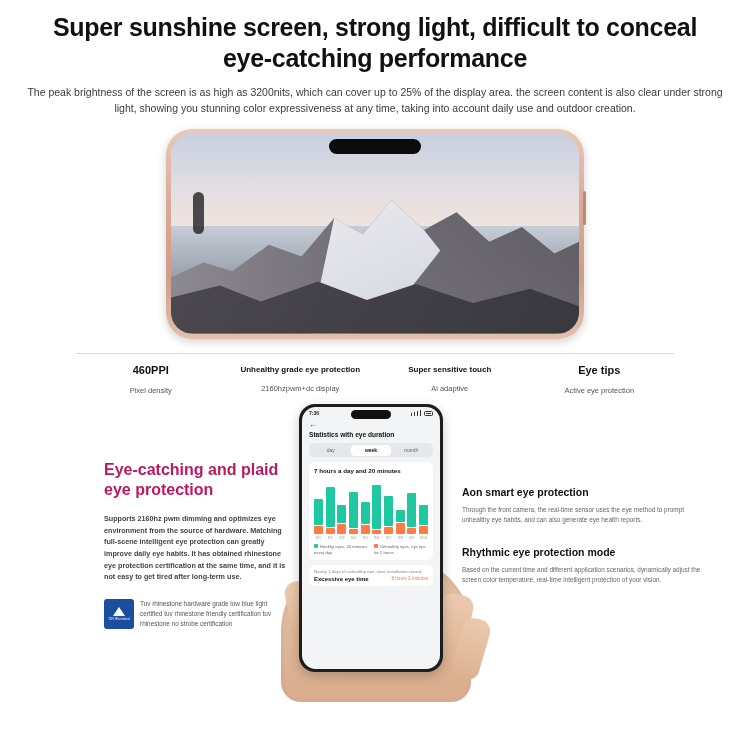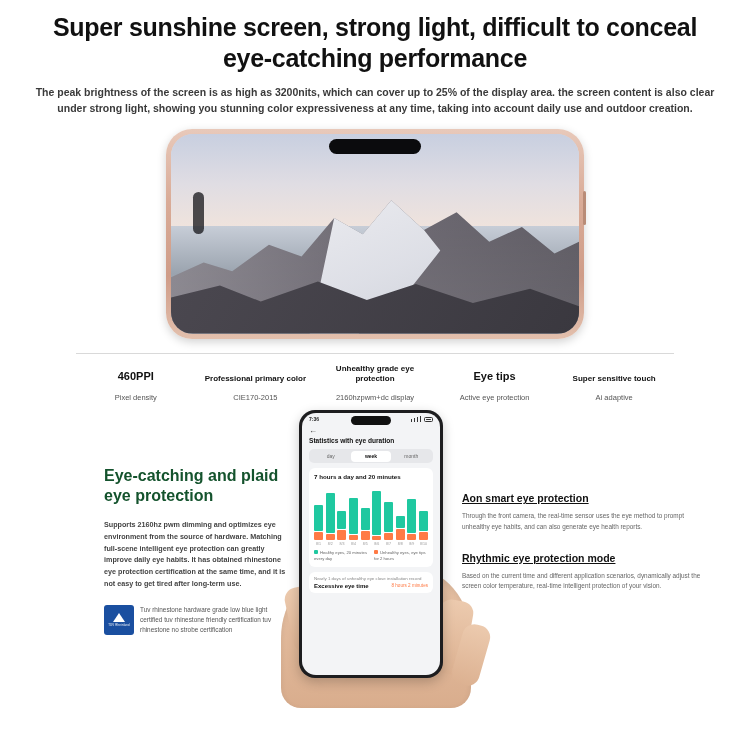--- a/index.html
+++ b/index.html
@@ -19,21 +19,21 @@
     font-weight: 700;
     line-height: 1.22;
     letter-spacing: -0.3px;
     padding: 12px 28px 0 28px;
     color: #111;
   }
   .hero-sub {
     text-align: center;
     font-size: 10.5px;
     line-height: 1.5;
-    font-weight: 700;
+    font-weight: 400;
     color: #3a3a3a;
     padding: 12px 26px 0 26px;
   }
 
   
   .phone-wrap {
     margin: 12px auto 0 auto;
     width: 418px;
     height: 210px;
     position: relative;
@@ -108,21 +108,21 @@
   }
   .hdr10-mark { display:flex; gap:1px; align-items:center; }
   .hdr10-mark i { width:4px; height:11px; display:block; }
   .b1{background:#1a1a1a}.b2{background:#e3001b}.b3{background:#f5a623}.b4{background:#43a047}
   .hdr10-text { font-size:12px; font-weight:700; }
   .hdr10-plus { font-size:8px; font-weight:700; background:#111; color:#fff; border-radius:50%; padding:1px 3px; }
 
   
   .spec-rule { width:598px; height:1px; background:#d9d9d9; margin:14px auto 0 auto; }
   .specs {
-    display:flex; justify-content:space-between; align-items:flex-end;
+    display:flex; justify-content:space-between; align-items:center;
     width:598px; margin:10px auto 0 auto;
   }
   .spec { text-align:center; flex:1 1 0; padding:0 3px; }
   .spec .t { font-size:11px; font-weight:700; color:#111; line-height:1.25; }
   .spec .t.small { font-size:8px; }
   .spec .d { font-size:7.5px; color:#555; margin-top:9px; line-height:1.3; }
 
   
   .lower { position:relative; width:750px; height:292px; margin-top:8px; }
 
@@ -187,41 +187,41 @@
   .sp-legend div { font-size:4.2px; color:#666; line-height:1.35; flex:1; }
   .sp-legend b { display:inline-block; width:4px; height:4px; border-radius:1px; margin-right:2px; }
   .sp-row { margin:5px 7px 0 7px; background:#fff; border-radius:6px; padding:4px 5px; }
   .sp-row .l1 { font-size:4.4px; color:#888; }
   .sp-row .l2 { font-size:6px; font-weight:700; color:#111; margin-top:2px; display:flex; justify-content:space-between; }
   .sp-row .l2 em { font-style:normal; font-size:4.6px; color:#ff7a45; font-weight:400; }
 
   
   .left-block { position:absolute; left:104px; top:56px; width:186px; }
   .left-h {
-    font-size:16px; font-weight:700; line-height:1.22; color:#14532d;
+    font-size:16px; font-weight:700; line-height:1.22; color:#be185d;
   }
   .left-p {
     margin-top:14px; font-size:7.2px; line-height:1.62; color:#444; font-weight:600;
   }
   .cert { display:flex; align-items:flex-start; gap:6px; margin-top:16px; }
   .cert-badge {
     width:30px; height:30px; background:#1a4fa0; border-radius:3px;
     display:flex; flex-direction:column; align-items:center; justify-content:center; gap:1px;
     color:#fff;
   }
   .cert-badge .tri {
     width:0;height:0;border-left:6px solid transparent;border-right:6px solid transparent;
     border-bottom:9px solid #fff;
   }
   .cert-badge span { font-size:2.8px; letter-spacing:.2px; }
   .cert-text { font-size:6.4px; line-height:1.55; color:#555; flex:1; }
 
   
   .right-block { position:absolute; left:462px; top:82px; width:248px; }
-  .rb-h { font-size:10.5px; font-weight:700; color:#111;text-decoration:underline; }
+  .rb-h { font-size:10.5px; font-weight:700; color:#111; }
   .rb-p { margin-top:7px; font-size:6.4px; line-height:1.6; color:#666; }
   .rb-gap { height:20px; }
 </style>
 </head>
 <body>
 
 <div class="page">
 
   <h1 class="hero-title">Super sunshine screen, strong light, difficult to conceal eye-catching performance</h1>
   <p class="hero-sub">The peak brightness of the screen is as high as 3200nits, which can cover up to 25% of the display area. the screen content is also clear under strong light, showing you stunning color expressiveness at any time, taking into account daily use and outdoor creation.</p>
@@ -242,34 +242,30 @@
 
 
   <div class="spec-rule"></div>
 
   <div class="specs">
     <div class="spec">
       <div class="t">460PPI</div>
       <div class="d">Pixel density</div>
     </div>
     <div class="spec">
-      <div class="t small">Professional primary color</div>
-      <div class="d">CIE170-2015</div>
-    </div>
-    <div class="spec">
       <div class="t small">Unhealthy grade eye protection</div>
       <div class="d">2160hzpwm+dc display</div>
+    </div>
+    <div class="spec">
+      <div class="t small">Super sensitive touch</div>
+      <div class="d">Ai adaptive</div>
     </div>
     <div class="spec">
       <div class="t">Eye tips</div>
       <div class="d">Active eye protection</div>
-    </div>
-    <div class="spec">
-      <div class="t small">Super sensitive touch</div>
-      <div class="d">Ai adaptive</div>
     </div>
   </div>
 
   <div class="lower">
 
     <div class="hand-phone">
       <div class="hand"></div>
       <div class="finger f1"></div>
       <div class="finger f2"></div>
       <div class="finger f3"></div>

